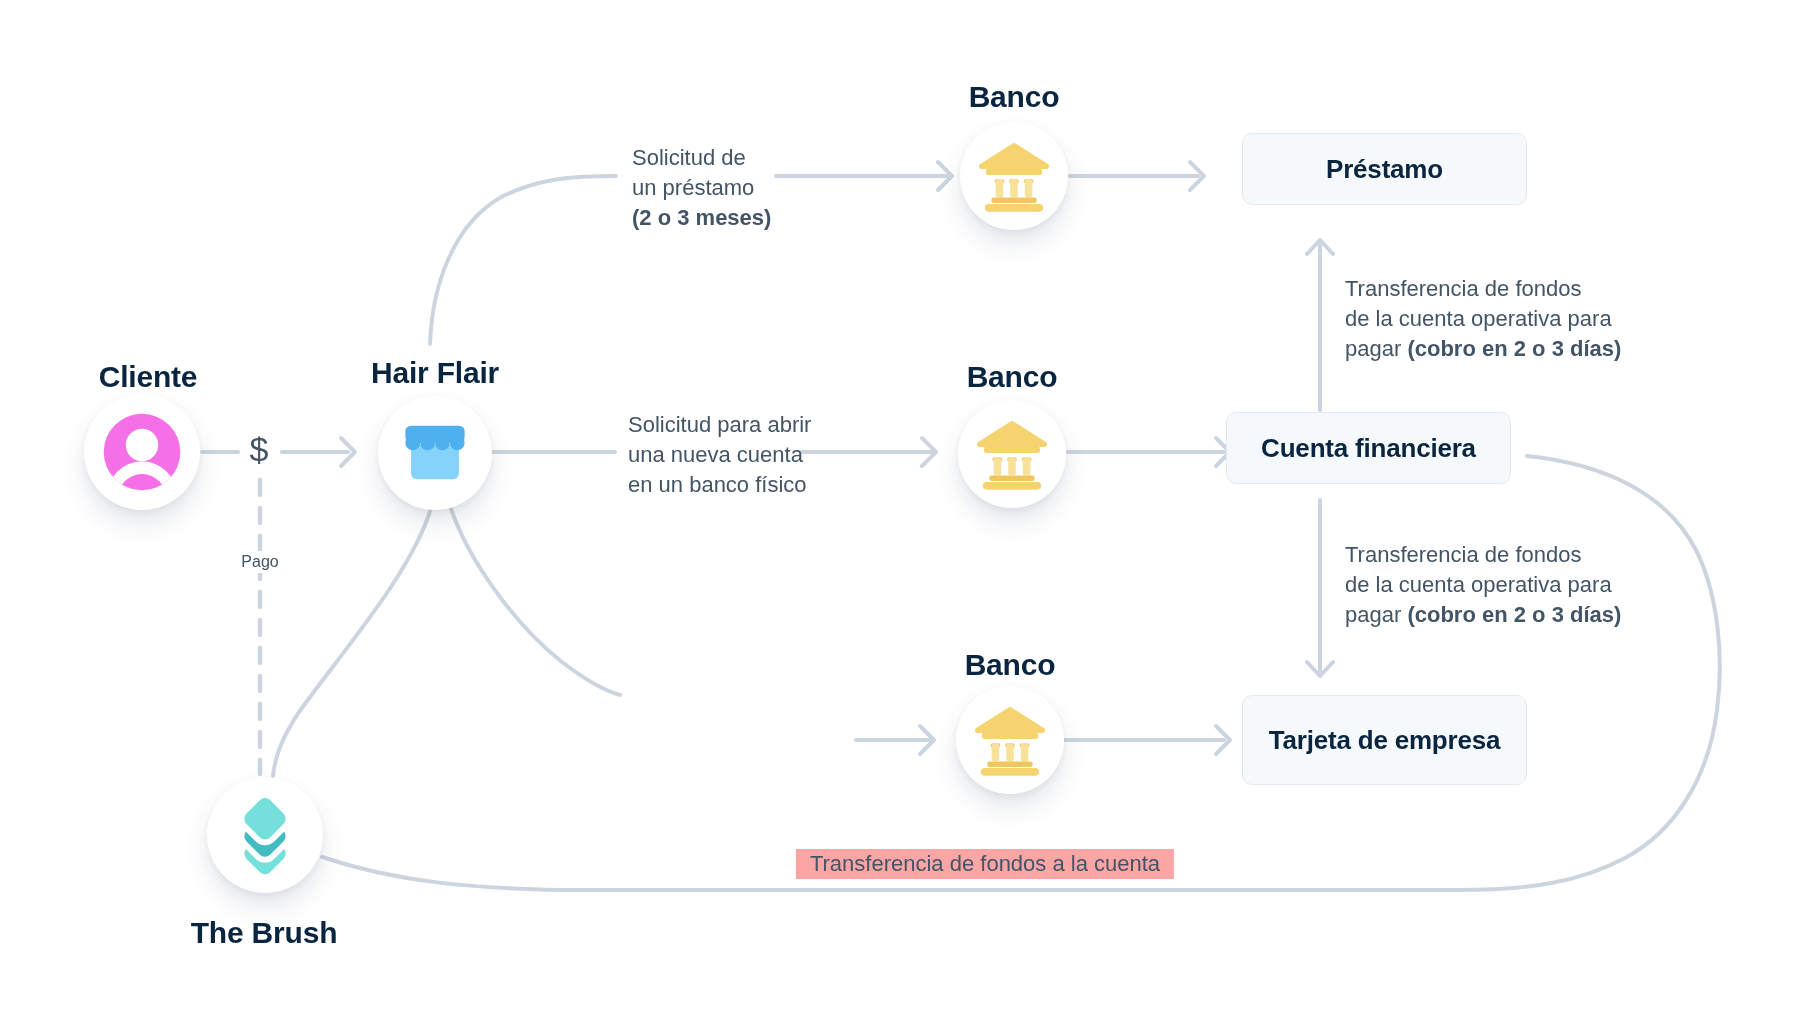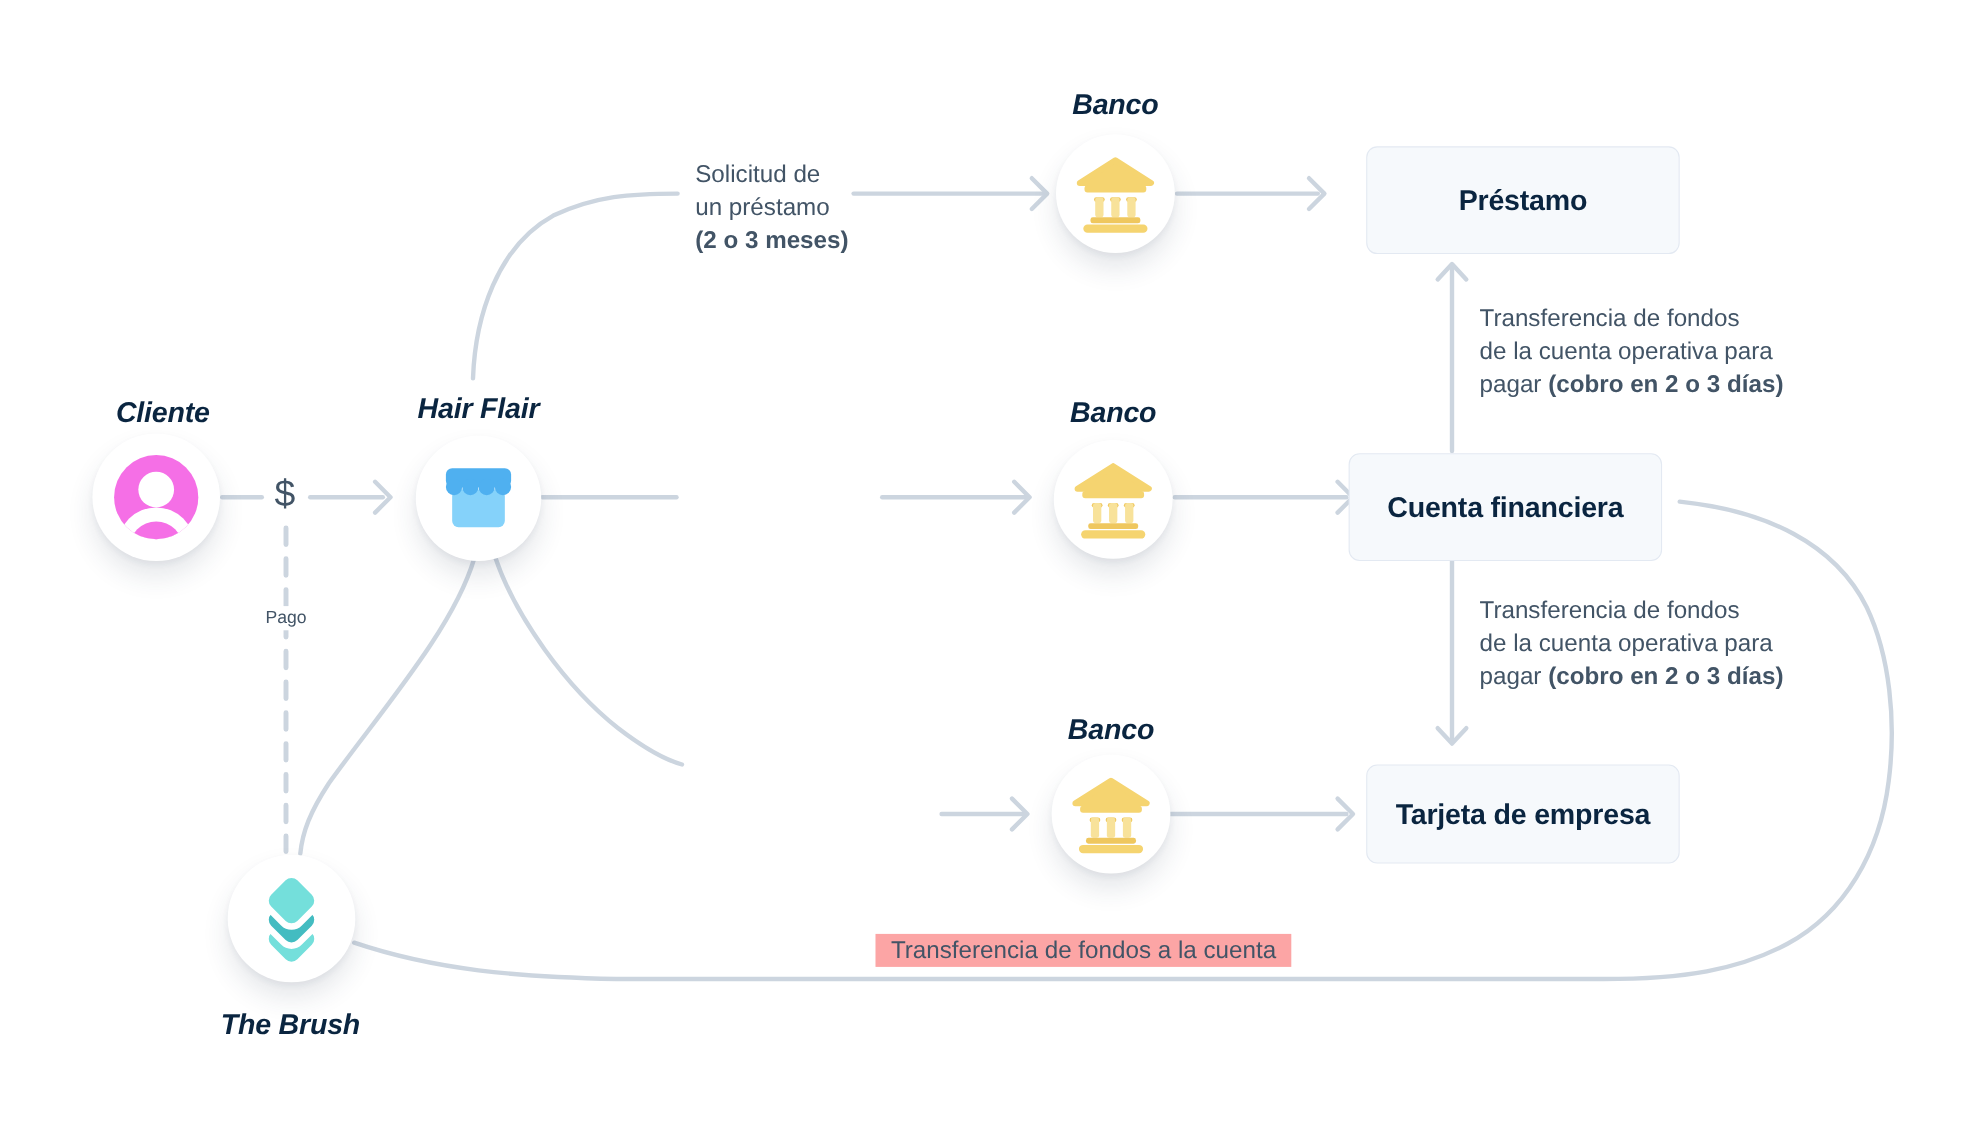--- a/index.html
+++ b/index.html
@@ -25,23 +25,23 @@
   #wires{position:absolute;left:0;top:0;z-index:0;}
   .edge{fill:none;stroke:var(--line);stroke-width:4;stroke-linecap:round;stroke-linejoin:round;}
   .edge.dashed{stroke-dasharray:15 13;stroke-width:4.5;}
 
   .node-circle{position:absolute;background:#fff;border-radius:50%;z-index:2;
     box-shadow:0 14px 24px rgba(42,59,81,.12),0 3px 6px rgba(42,59,81,.06);
     display:flex;align-items:center;justify-content:center;}
   .node-circle svg{width:100%;height:100%;display:block;}
 
   .entity-label{position:absolute;z-index:3;transform:translateX(-50%);white-space:nowrap;
-    font-size:26px;font-weight:bold;color:var(--text-primary);letter-spacing:-.2px;font-style:italic;}
-
-  .flow-box{position:absolute;z-index:2;width:285px;height:98px;
+    font-size:30px;font-weight:bold;color:var(--text-primary);letter-spacing:-.2px;}
+
+  .flow-box{position:absolute;z-index:2;width:285px;height:72px;
     background:var(--box-bg);border:1.5px solid var(--box-border);border-radius:10px;
     display:flex;align-items:center;justify-content:center;
     font-size:26px;font-weight:bold;color:var(--text-primary);letter-spacing:-.2px;white-space:nowrap;}
 
   .note{position:absolute;z-index:3;font-size:22px;line-height:30px;color:var(--text-secondary);white-space:nowrap;}
   .note b{font-weight:bold;}
   .note.center{transform:translateX(-50%);text-align:center;background:#fca5a5;padding:0 14px;}
 
   .inline-label{position:absolute;z-index:3;transform:translateX(-50%);font-size:16px;
     color:var(--text-secondary);background:#fff;padding:2px 8px;white-space:nowrap;}
@@ -199,20 +199,25 @@
 
   <div class="dollar" style="left:259px;top:430px;">$</div>
   <div class="inline-label" style="left:260px;top:551px;">Pago</div>
 
   <div class="note" style="left:632px;top:143px;">
     <div>Solicitud de</div>
     <div>un préstamo</div>
     <div><b>(2 o 3 meses)</b></div>
   </div>
 
+  <div class="note" style="left:628px;top:410px;">
+    <div>Solicitud para abrir</div>
+    <div>una nueva cuenta</div>
+    <div>en un banco físico</div>
+  </div>
 
 
   <div class="note" style="left:1345px;top:274px;">
     <div>Transferencia de fondos</div>
     <div>de la cuenta operativa para</div>
     <div><span>pagar </span><b>(cobro en 2 o 3 días)</b></div>
   </div>
 
   <div class="note" style="left:1345px;top:540px;">
     <div>Transferencia de fondos</div>

